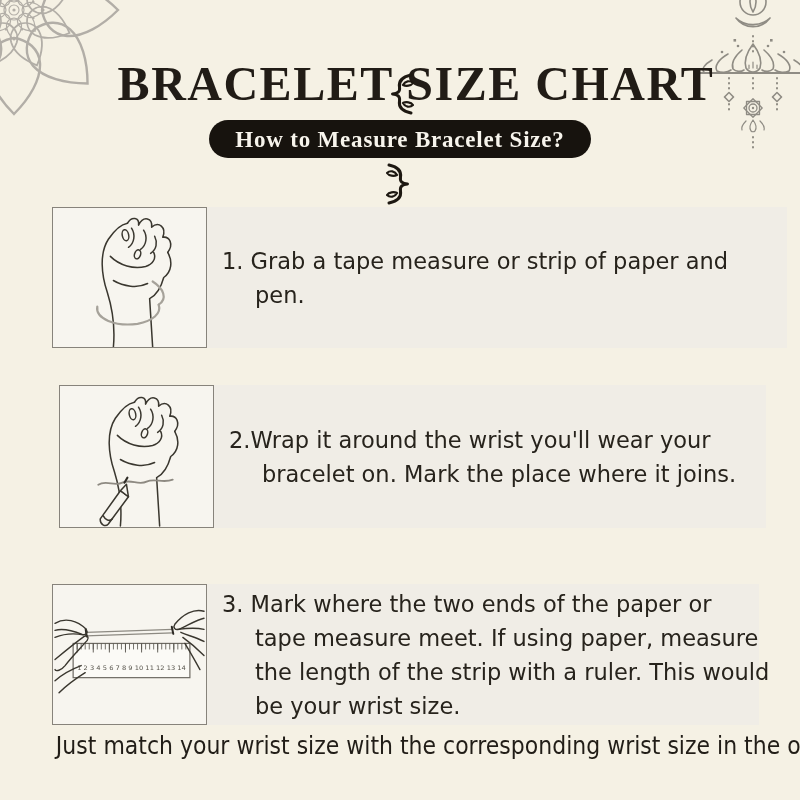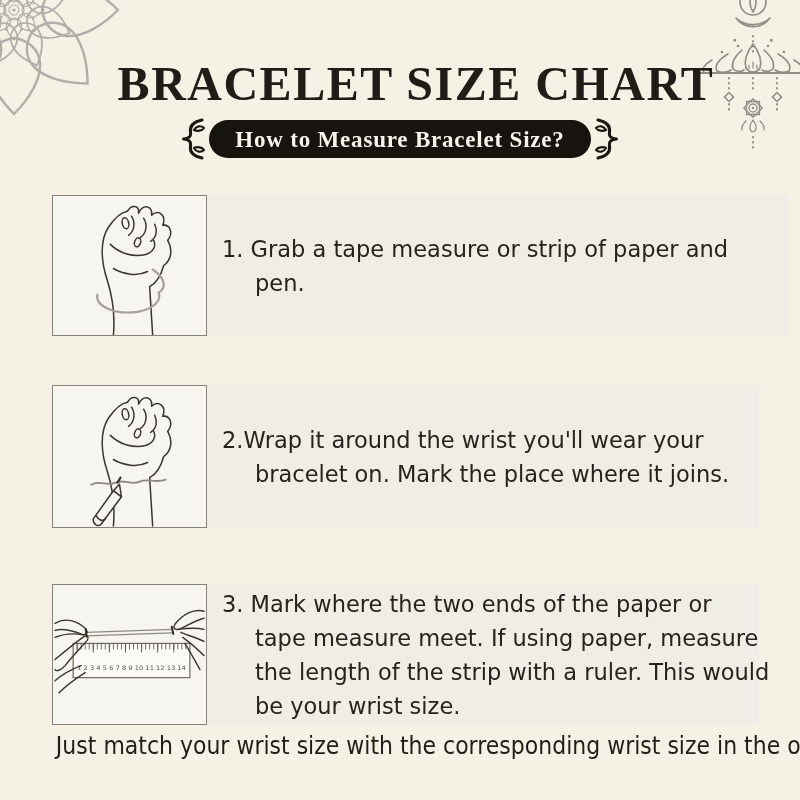--- a/index.html
+++ b/index.html
@@ -8,34 +8,34 @@
     background:#f5f1e4;
     font-family:"DejaVu Sans",sans-serif;color:#27231c;
   }
   .title{
     position:absolute;top:52px;left:12px;width:100%;margin:4px;text-align:center;
     font-family:"Liberation Serif",serif;font-weight:700;font-size:48px;
     letter-spacing:1.5px;color:#211c16;
   }
   .badge-row{
     position:absolute;top:118px;left:0;width:100%;height:42px;
-    display:flex;justify-content:center;align-items:center;gap:4px;
+    display:flex;justify-content:center;align-items:center;gap:4px;flex-direction:column;
   }
   .badge{
     background:#17130e;color:#f7f4ec;border-radius:21px;height:38px;line-height:39px;
     padding:0 26px;font-family:"Liberation Serif",serif;font-weight:700;
     font-size:23px;letter-spacing:0.8px;white-space:nowrap;
   }
   .flourish{flex:0 0 auto;}
   .flourish.flipped{transform:scaleX(-1);}
   .step-row{
     position:absolute;left:52px;width:707px;background:#f0ede6;
   }
-  .row1{top:195px;height:141px;padding-left:28px;}
-  .row2{top:385px;height:143px;}
+  .row1{top:207px;height:141px;padding-left:28px;}
+  .row2{top:385px;height:143px;margin-left:7px;}
   .row3{top:584px;height:141px;}
   .illus-box{
     position:absolute;left:0;top:0;width:155px;height:100%;
     background:#f7f5ef;border:1.5px solid #87837b;box-sizing:border-box;
   }
   .illus-box svg{display:block;width:100%;height:100%;}
   .step-text{
     position:absolute;left:170px;top:50%;transform:translateY(-50%);
     width:560px;font-size:22.5px;line-height:34px;color:#27231c;
     white-space:pre-line;padding-left:33px;text-indent:-33px;

